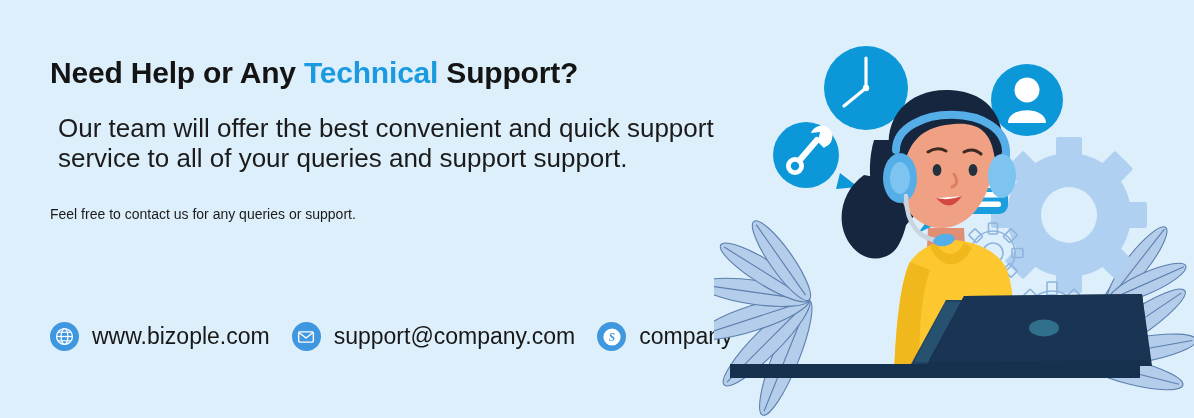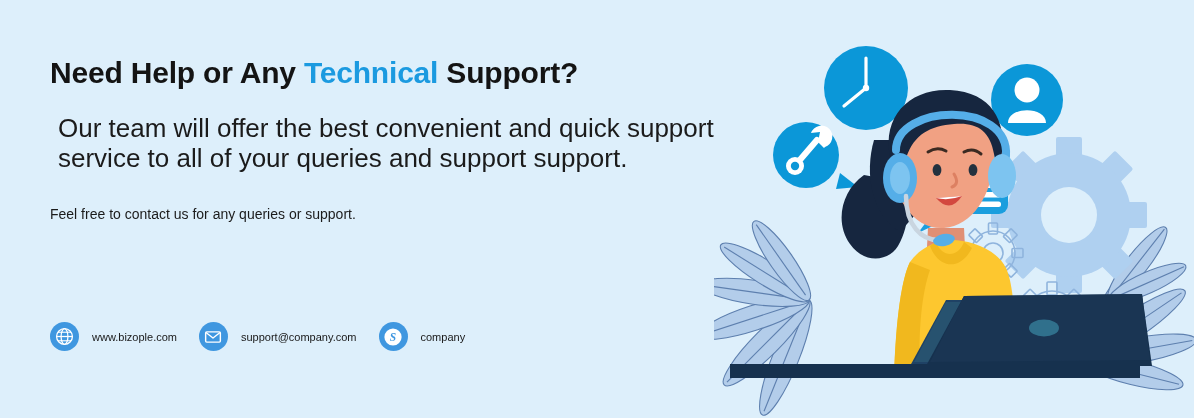--- a/index.html
+++ b/index.html
@@ -68,21 +68,21 @@
     border-radius:50%;
     background:#3f97e0;
     display:flex;
     align-items:center;
     justify-content:center;
     flex:0 0 auto;
     margin-right:13px;
   }
   .contact-icon svg{display:block;}
   .contact-label{
-    font-size:11px;
+    font-size:23px;
     color:#181818;
     white-space:nowrap;
   }
 
   
   .illustration{
     position:absolute;
     right:0;top:0;
     width:480px;height:418px;
   }

